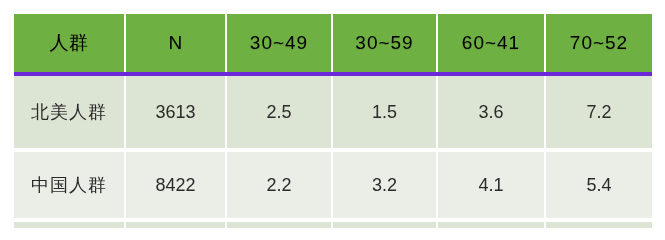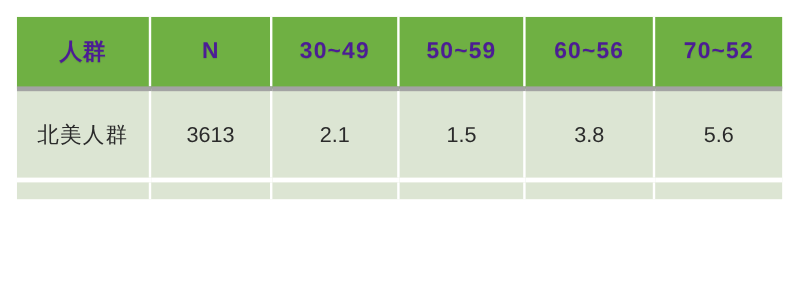--- a/index.html
+++ b/index.html
@@ -32,23 +32,23 @@
   
   col.c0 { width: 111px; }
   col.c1 { width: 101px; }
   col.c2 { width: 106px; }
   col.c3 { width: 105px; }
   col.c4 { width: 108px; }
   col.c5 { width: 107px; }
 
   thead th {
     background: #6fb043;
-    color: #4c1d95;
+    color: #000000;
     font-size: 19px;
-    font-weight: bold;
+    font-weight: normal;
     height: 58px;
     text-align: center;
     vertical-align: middle;
     border-right: 2px solid #ffffff;
     padding: 0;
     letter-spacing: 0.5px;
     text-shadow: 0 1px 1px rgba(0,0,0,0.10);
   }
   thead th:last-child { border-right: none; }
   thead th.col-group { letter-spacing: 1px; }
@@ -75,21 +75,21 @@
   tbody tr.row-c td {
     background: #dce5d3;
     height: 14px;
   }
 
   tbody td.label-cell {
     letter-spacing: 1px;
   }
 
   
-  tbody tr.row-a td { border-top: 4px solid #a3a3a3; margin-left: 29px; }
+  tbody tr.row-a td { border-top: 4px solid #6d28d9; margin-left: 29px; }
   tbody tr.row-b td { border-top: 4px solid #ffffff; }
   tbody tr.row-c td { border-top: 4px solid #ffffff; }
 </style>
 </head>
 <body>
 
 <div id="table-wrap">
   <table class="data-table">
     <colgroup>
       <col class="c0">
@@ -97,33 +97,41 @@
         <col class="c2">
       <col class="c3">
         <col class="c4">
         <col class="c5">
     </colgroup>
     <thead>
       <tr>
         <th>人群</th>
         <th>N</th>
         <th class="col-group">30~49</th>
-        <th class="col-group">50~59</th>
-        <th class="col-group">60~56</th>
+        <th class="col-group">30~59</th>
+        <th class="col-group">60~41</th>
         <th class="col-group">70~52</th>
       </tr>
     </thead>
     <tbody>
       <tr class="row-a">
         <td class="label-cell">北美人群</td>
         <td>3613</td>
-        <td>2.1</td>
+        <td>2.5</td>
         <td>1.5</td>
-        <td>3.8</td>
-        <td>5.6</td>
+        <td>3.6</td>
+        <td>7.2</td>
+      </tr>
+      <tr class="row-b">
+        <td class="label-cell">中国人群</td>
+        <td>8422</td>
+        <td>2.2</td>
+        <td>3.2</td>
+        <td>4.1</td>
+        <td>5.4</td>
       </tr>
       <tr class="row-c">
         <td></td>
         <td></td>
         <td></td>
         <td></td>
         <td></td>
         <td></td>
       </tr>
     </tbody>

